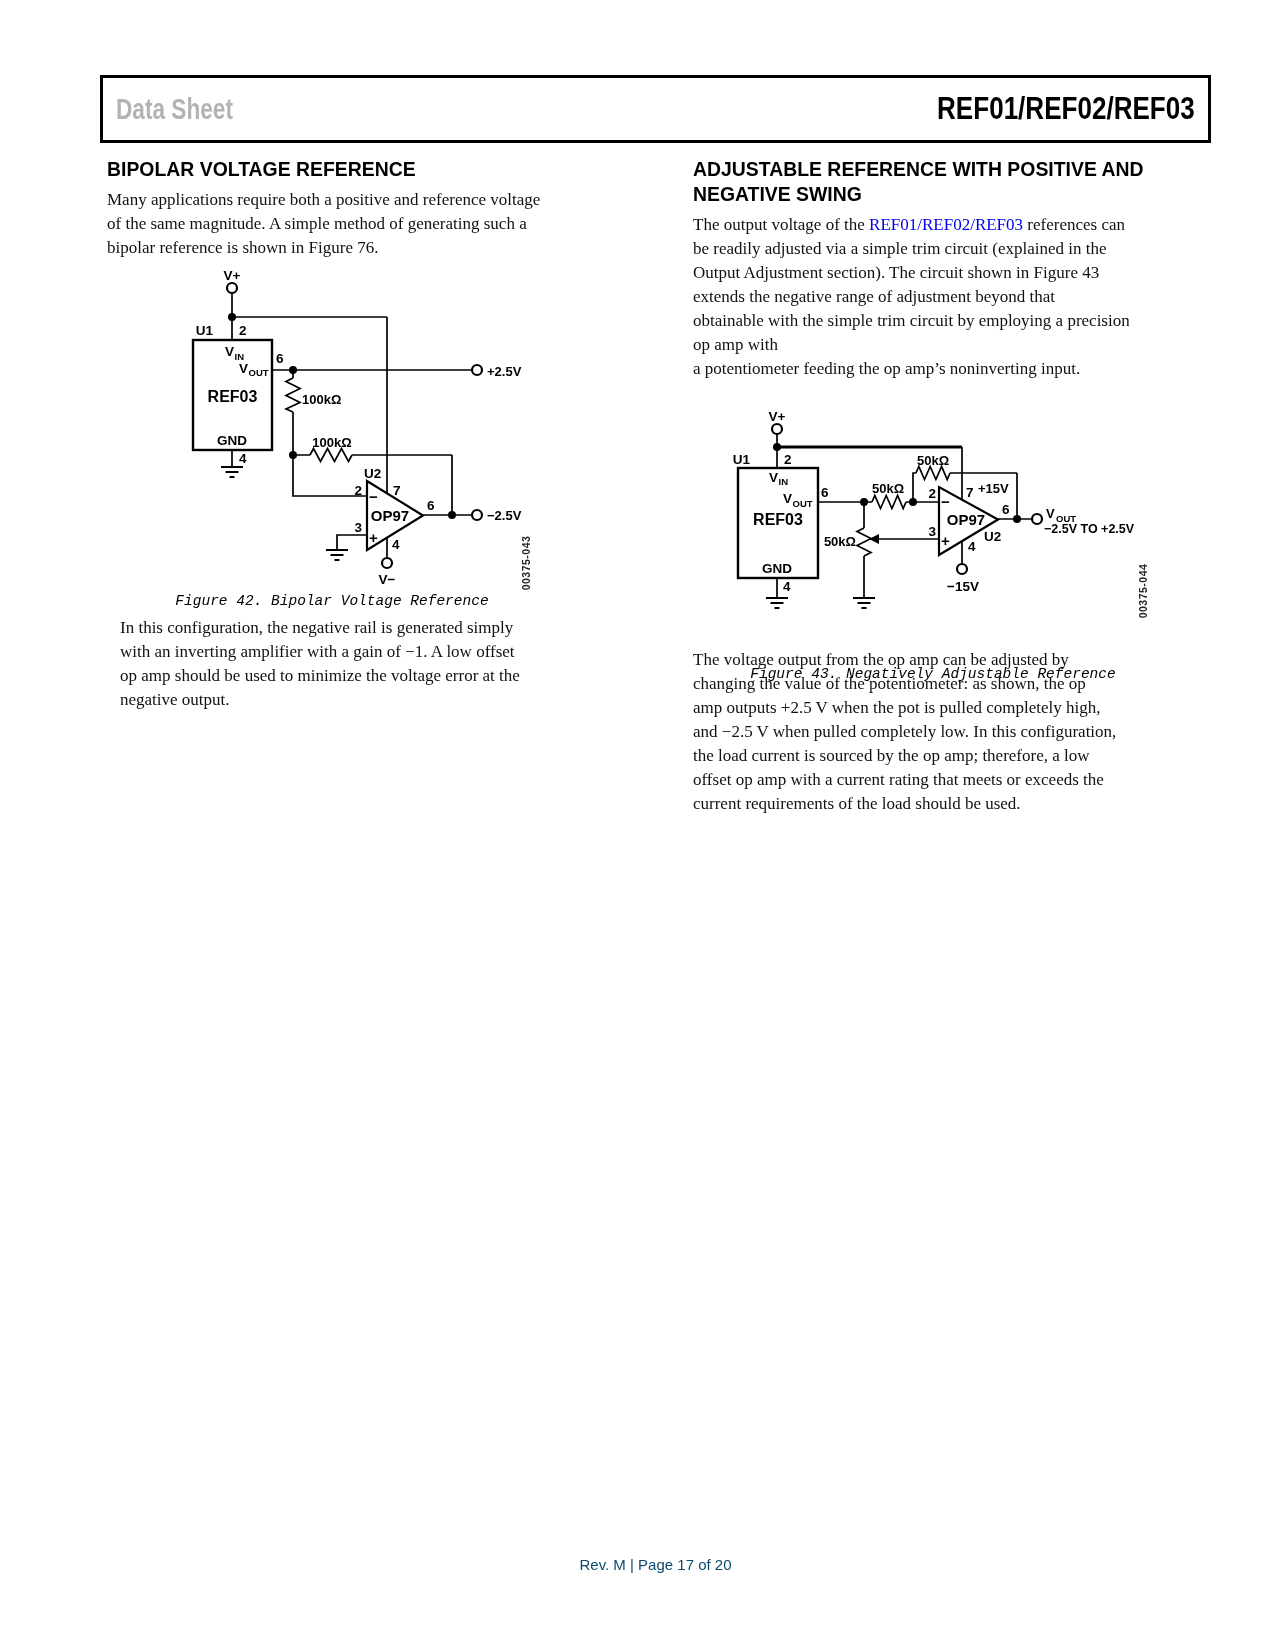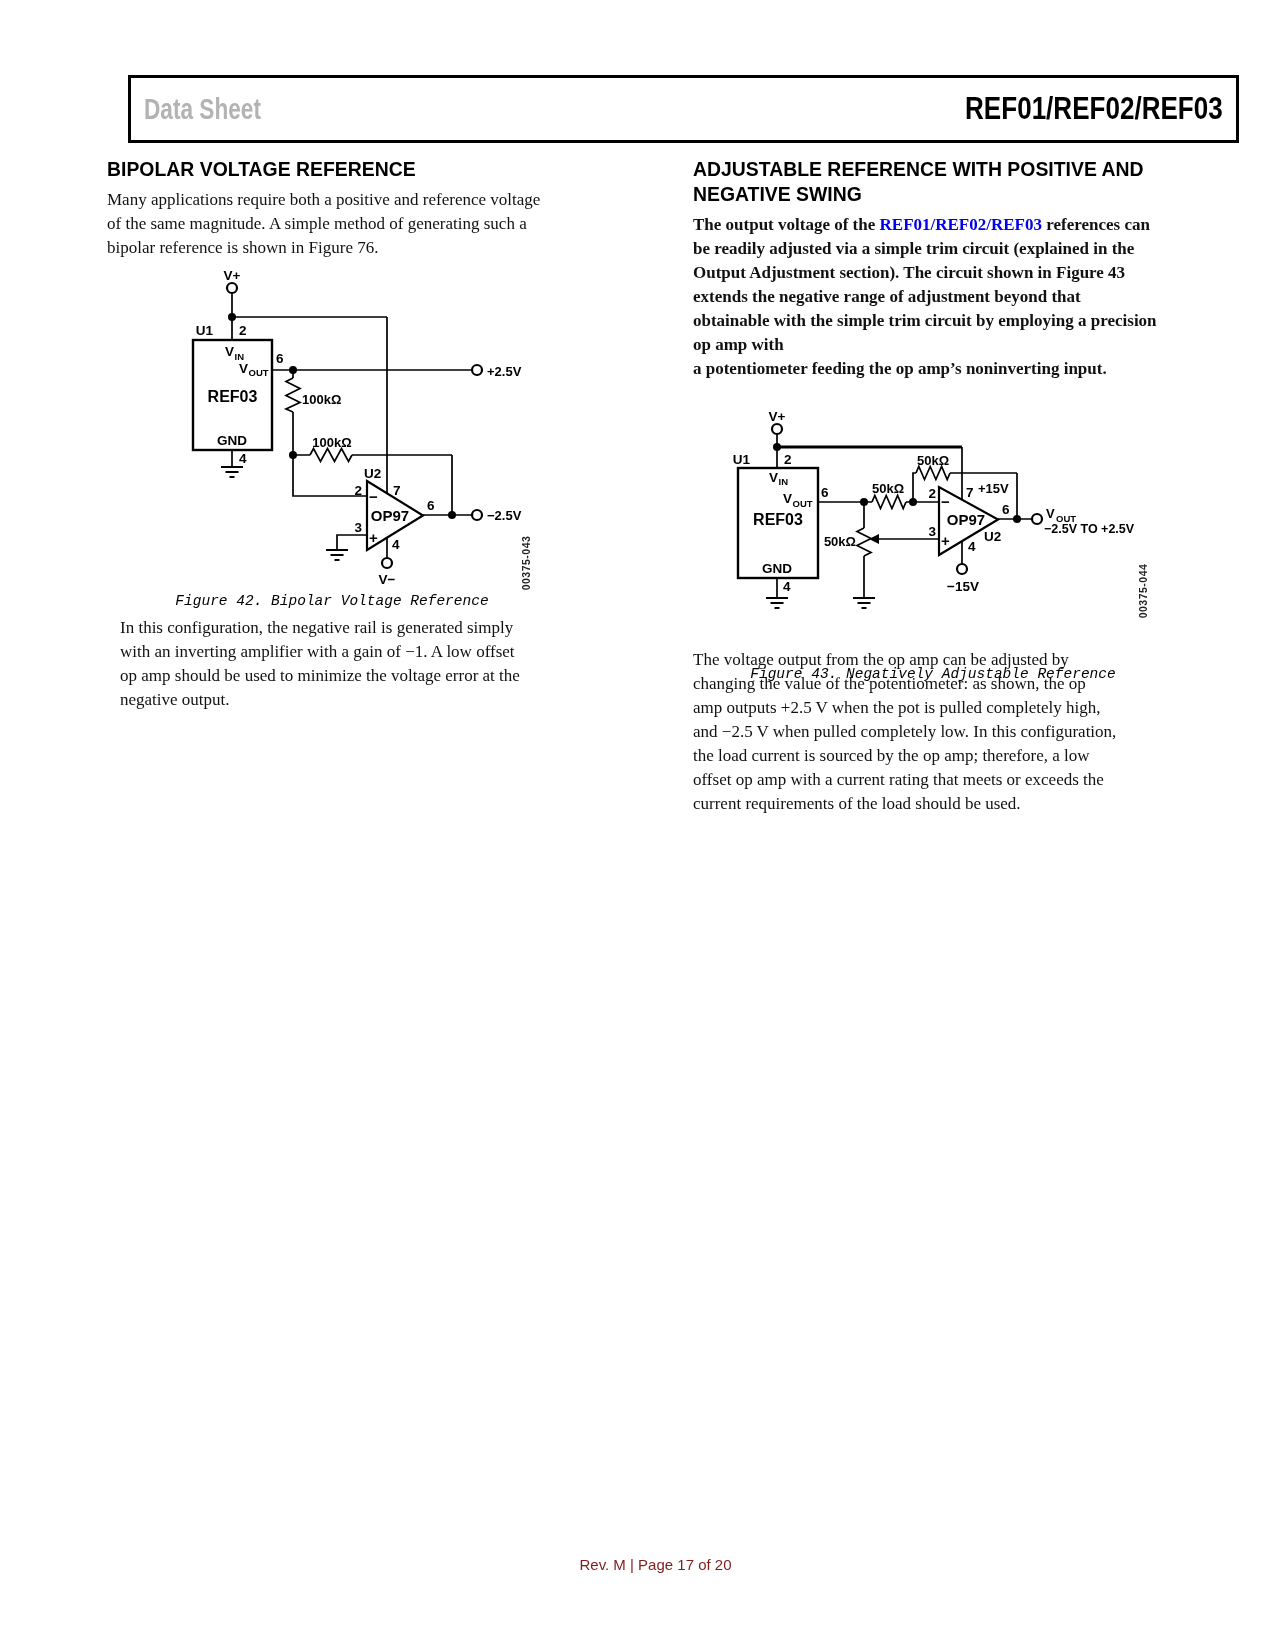--- a/index.html
+++ b/index.html
@@ -3,34 +3,34 @@
 <meta charset="utf-8">
 <style>
   html,body{margin:0;padding:0;background:#fff;}
   body{width:1275px;height:1650px;position:relative;overflow:hidden;
        font-family:"Liberation Serif",serif;color:#111;}
   .abs{position:absolute;}
 
   
   .header-box{left:100px;top:75px;width:1111px;height:68px;box-sizing:border-box;
     border:3px solid #000;display:flex;align-items:center;justify-content:space-between;
-    padding:0 13px;margin-left:28px;}
+    padding:0 13px;}
   .doc-type{font-family:"Liberation Sans",sans-serif;font-weight:bold;font-size:29px;
     color:#b3b3b3;transform:scaleX(0.78);transform-origin:left center;white-space:nowrap;}
   .part-number{font-family:"Liberation Sans",sans-serif;font-weight:bold;font-size:31px;
     color:#000;transform:scaleX(0.84);transform-origin:right center;white-space:nowrap;}
 
   
   .sec-heading{font-family:"Liberation Sans",sans-serif;font-weight:bold;font-size:20px;
     color:#000;white-space:pre;line-height:25px;transform:scaleX(0.97);transform-origin:left top;}
   .body-para{font-size:17px;line-height:24px;white-space:pre;}
   .fig-caption{font-family:Liberation Mono, monospace;font-style:italic;font-size:14.5px;
     text-align:center;color:#000;}
   .link{color:#0000ee;}
-  .footer{font-family:"Liberation Sans",sans-serif;font-size:15px;text-align:center;color:#7f1d1d;}
+  .footer{font-family:"Liberation Sans",sans-serif;font-size:15px;text-align:center;color:#0c4a6e;}
 
   
   svg text{font-family:"Liberation Sans",sans-serif;font-weight:bold;fill:#000;}
   .lbl{font-size:13px;}
   .lbl14{font-size:13.5px;}
   .sub{font-size:9.5px;}
   .chip{font-size:16px;}
   .amp{font-size:15px;}
   .sgn{font-size:15px;}
   .code{font-size:10.5px;font-weight:bold;letter-spacing:.5px;fill:#222;}
@@ -119,21 +119,21 @@
 <div class="abs fig-caption" style="left:107px;top:593px;width:450px;">Figure 42. Bipolar Voltage Reference</div>
 
 <div class="abs body-para" style="left:120px;top:616px;">In this configuration, the negative rail is generated simply
 with an inverting amplifier with a gain of −1. A low offset
 op amp should be used to minimize the voltage error at the
 negative output.</div>
 
 <div class="abs sec-heading" style="left:693px;top:157px;">ADJUSTABLE REFERENCE WITH POSITIVE AND
 NEGATIVE SWING</div>
 
-<div class="abs body-para" style="left:693px;top:213px;font-weight:bold;"><span>The output voltage of the </span><span class="link">REF01/REF02/REF03</span><span> references can
+<div class="abs body-para" style="left:693px;top:213px;"><span>The output voltage of the </span><span class="link">REF01/REF02/REF03</span><span> references can
 be readily adjusted via a simple trim circuit (explained in the
 Output Adjustment section). The circuit shown in Figure 43
 extends the negative range of adjustment beyond that
 obtainable with the simple trim circuit by employing a precision
 op amp with
 a potentiometer feeding the op amp’s noninverting input.</span></div>
 
 <svg class="abs" style="left:690px;top:405px;" width="490" height="215" viewBox="690 405 490 215">
   <g>
     <path class="wire" d="M777,434 V447"></path>

